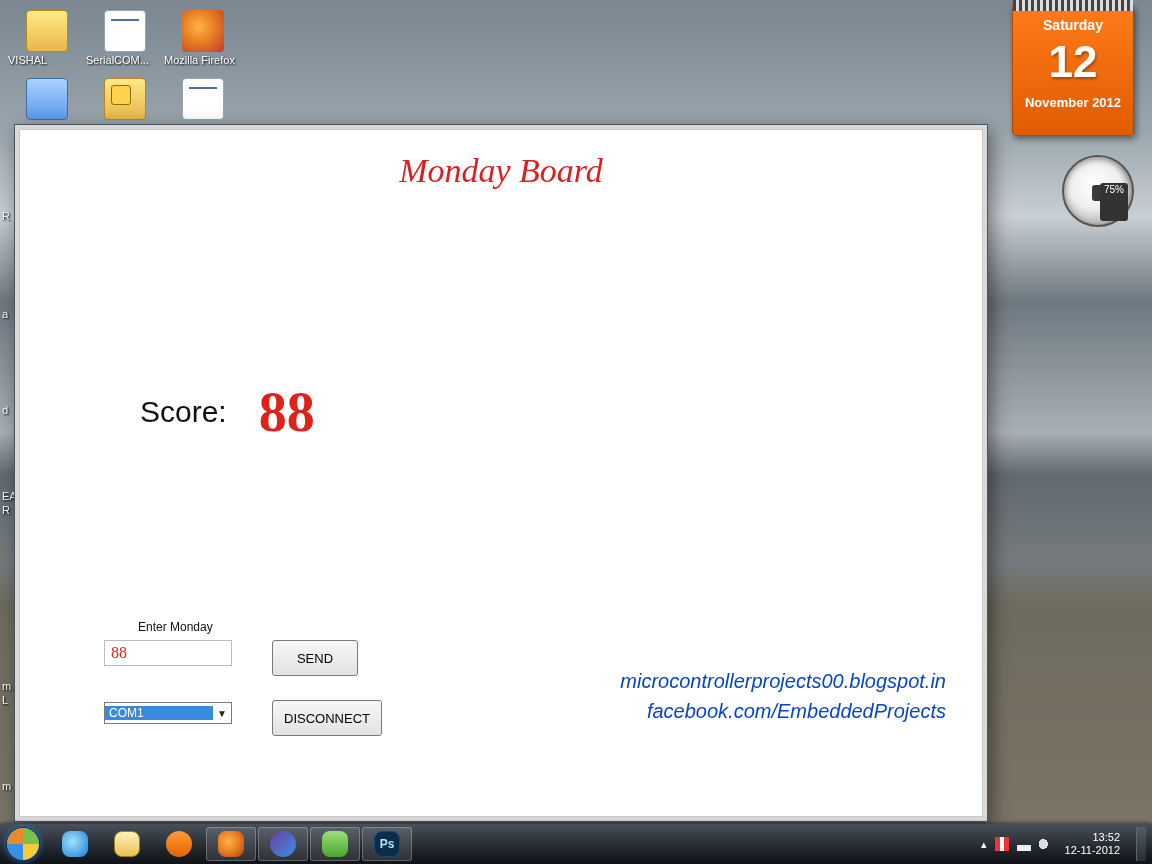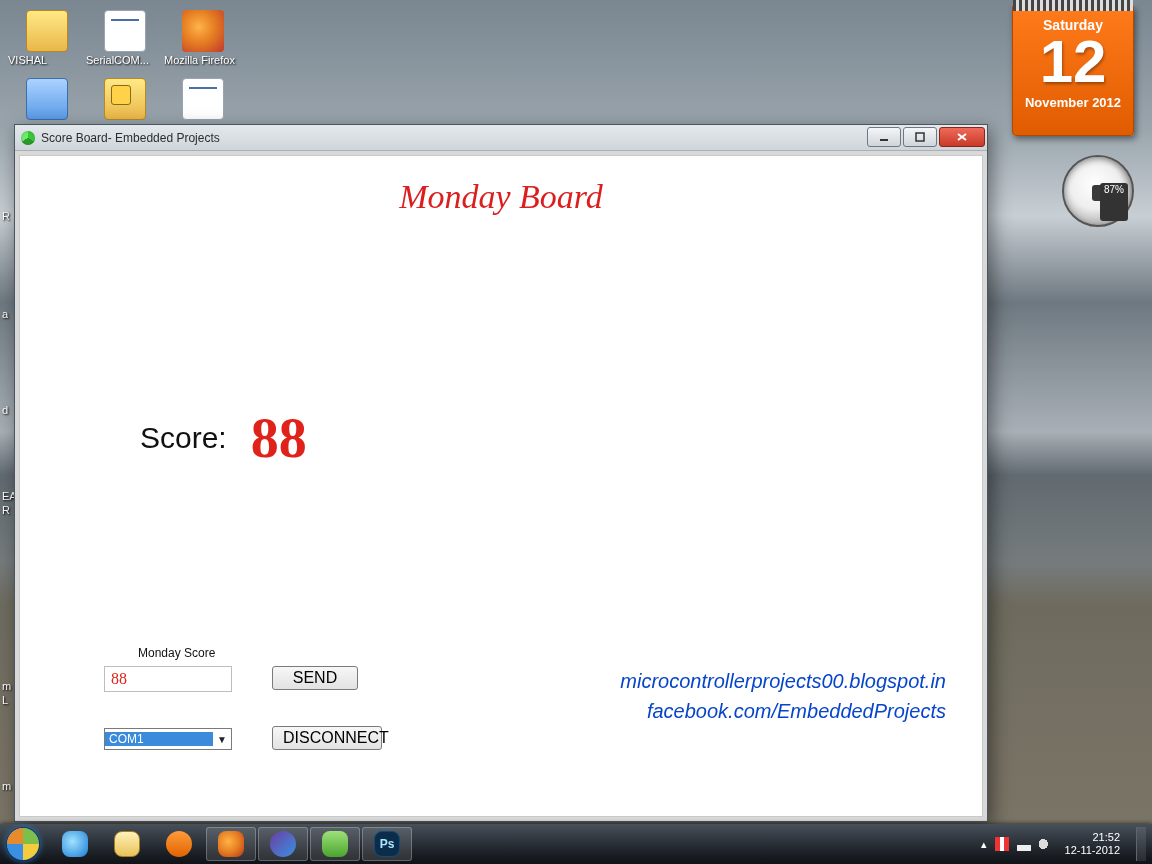--- a/index.html
+++ b/index.html
@@ -36,21 +36,21 @@
     background: linear-gradient(#ff7a1a,#e05c00); border: 1px solid #b34700;
     border-radius: 0 0 4px 4px; color: #fff; text-align: center;
     box-shadow: 2px 3px 6px rgba(0,0,0,.45);
   }
   .calendar-gadget::before{
     content:""; position:absolute; top:-10px; left:0; right:0; height:14px;
     background: repeating-linear-gradient(90deg,#444 0 3px, #ddd 3px 6px);
     border-radius: 4px 4px 0 0;
   }
   .cal-day { font-size: 14px; margin-top: 10px; font-weight: bold; }
-  .cal-num { font-size: 60px; line-height: 58px; font-weight: bold; text-shadow: 1px 2px 3px rgba(0,0,0,.35); }
+  .cal-num { font-size: 44px; line-height: 58px; font-weight: bold; text-shadow: 1px 2px 3px rgba(0,0,0,.35); }
   .cal-mon { font-size: 13px; margin-top: 4px; font-weight: bold; }
 
   
   .meter-gadget { position:absolute; top:155px; right:18px; width:130px; height:90px; }
   .dial { position:absolute; width:72px; height:72px; border-radius:50%;
           background: radial-gradient(circle at 45% 40%, #fff 0%, #eee 45%, #bbb 70%, #888 100%);
           border: 2px solid #555; box-shadow: inset 0 2px 6px rgba(0,0,0,.4); }
   .dial.left { left:0; top:10px; }
   .dial.right { right:0; top:0; }
   .dial .core { position:absolute; left:28px; top:28px; width:16px; height:16px; background:#3a3a3a; border-radius:3px; }
@@ -78,38 +78,38 @@
     border:1px solid #6f7780; border-radius:3px; display:flex; align-items:center;
     justify-content:center; font-size:11px; cursor:pointer;
     background:linear-gradient(#f4f6f8,#cfd5da); }
   .win-btn.close { width:46px; background: linear-gradient(#ef6a5a,#c83a28); color:#fff; border-color:#8a2618; }
 
   .client { flex:1; margin:4px; background:#fff; border:1px solid #c9c9c9; position:relative; }
 
   .app-title { position:absolute; left:0; right:0; top:22px; text-align:center;
     font-family: "Comic Sans MS","Brush Script MT",cursive; font-style:italic; font-size:34px; color:#db1f1f; }
 
-  .score-row { position:absolute; left:120px; top:250px; display:flex; align-items:center; gap:24px; }
+  .score-row { position:absolute; left:120px; top:250px; display:flex; align-items:center; gap:32px; }
   .score-label { font-size:30px; color:#111; }
   .score-val { font-family:"Comic Sans MS",cursive; font-weight:bold; font-size:56px; color:#e0231a; }
 
   .enter-lbl { position:absolute; left:118px; top:490px; font-size:12px; color:#111; }
   .score-input { position:absolute; left:84px; top:510px; width:128px; height:26px;
     border:1px solid #bdbdbd; padding:2px 6px; color:#e0231a; font-size:16px; font-family:"Comic Sans MS",cursive; }
   .send-btn { position:absolute; left:252px; top:510px; width:86px; }
 
   .com-select { position:absolute; left:84px; top:572px; width:128px; height:22px;
     border:1px solid #7a7a7a; background:#fff; display:flex; align-items:center; cursor:pointer; }
   .com-select .val { flex:1; padding:0 4px; background:#3a8bdc; color:#fff; font-size:12px; }
   .com-select .arrow { width:18px; text-align:center; font-size:10px; color:#222; }
   .disc-btn { position:absolute; left:252px; top:570px; width:110px; }
 
-  .gbtn { height:24px; border:1px solid #7a7a7a; border-radius:3px;
-    background:linear-gradient(#f7f7f7,#e2e2e2); font-size:16px; cursor:pointer;
-    padding: 0 10px; }
+  .gbtn { height:36px; border:1px solid #7a7a7a; border-radius:3px;
+    background:linear-gradient(#f7f7f7,#e2e2e2); font-size:13px; cursor:pointer;
+    padding: 0 3px; }
 
   .credits { position:absolute; right:36px; bottom:90px; text-align:right;
     font-family:"Comic Sans MS","Brush Script MT",cursive; font-style:italic;
     color:#0645c9; font-size:20px; line-height:30px; }
 
   
   .taskbar {
     position:absolute; left:0; right:0; bottom:0; height:40px;
     background: linear-gradient(#47505a,#1d2228 70%,#0f1216);
     display:flex; align-items:center; padding-right:6px;
@@ -187,58 +187,35 @@
 
 <div class="calendar-gadget">
   <div class="cal-day">Saturday</div>
   <div class="cal-num">12</div>
   <div class="cal-mon">November 2012</div>
 </div>
 
 <div class="meter-gadget">
   <div class="dial right">
     <div class="core"></div>
-    <div class="badge">87%</div>
+    <div class="badge">75%</div>
   </div>
 </div>
 
 <div class="app-window">
-  <div class="titlebar">
-    <span class="win-icon"></span>
-    <span>Score Board- Embedded Projects</span>
-    <span class="title-spacer"></span>
-    <div class="win-btns">
-      <div class="win-btn">
-        <svg width="10" height="10">
-            <line x1="1" y1="8" x2="9" y2="8" stroke="#333" stroke-width="2"></line>
-          </svg>
-      </div>
-      <div class="win-btn">
-        <svg width="10" height="10">
-            <rect x="1" y="1" width="8" height="8" fill="none" stroke="#333" stroke-width="1.5"></rect>
-          </svg>
-      </div>
-      <div class="win-btn close">
-        <svg width="12" height="10">
-            <line x1="2" y1="2" x2="10" y2="8" stroke="#fff" stroke-width="2"></line>
-            <line x1="10" y1="2" x2="2" y2="8" stroke="#fff" stroke-width="2"></line>
-          </svg>
-      </div>
-    </div>
-  </div>
 
   <div class="client">
     <div class="app-title">Monday Board</div>
 
     <div class="score-row">
       <span class="score-label">Score:</span>
       <span class="score-val">88</span>
     </div>
 
-    <div class="enter-lbl">Monday Score</div>
+    <div class="enter-lbl">Enter Monday</div>
     <input class="score-input" value="88" style="">
     <button class="gbtn send-btn">SEND</button>
 
     <div class="com-select">
       <span class="val">COM1</span>
       <span class="arrow">▼</span>
     </div>
     <button class="gbtn disc-btn">DISCONNECT</button>
 
     <div class="credits">
@@ -279,18 +256,18 @@
     <div class="tb-item running">
         <div class="tb-ico ps-ico">Ps</div>
       </div>
   </div>
   <div class="tray">
     <span style="cursor:pointer">▴</span>
     <span class="ic flag"></span>
     <span class="ic bars"></span>
     <span class="ic spk"></span>
     <div class="clock">
-      <div>21:52</div>
+      <div>13:52</div>
       <div>12-11-2012</div>
     </div>
     <div class="show-dt"></div>
   </div>
 </div>
 
 </body></html>

